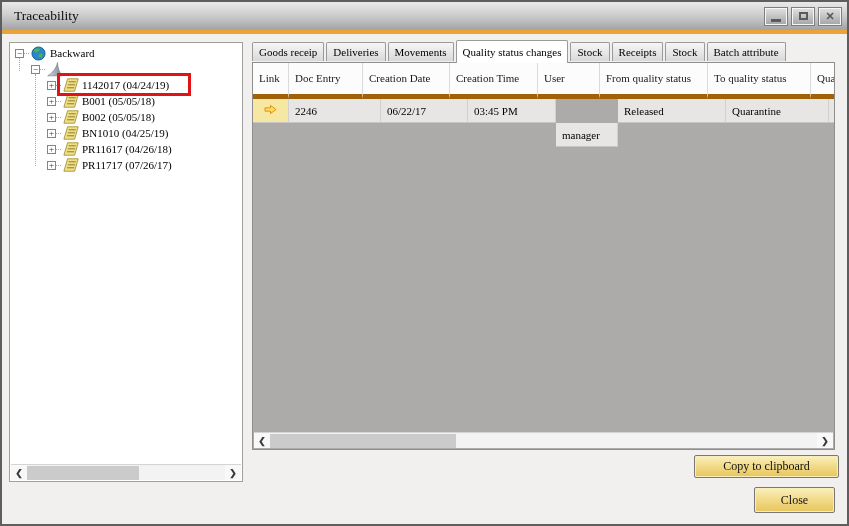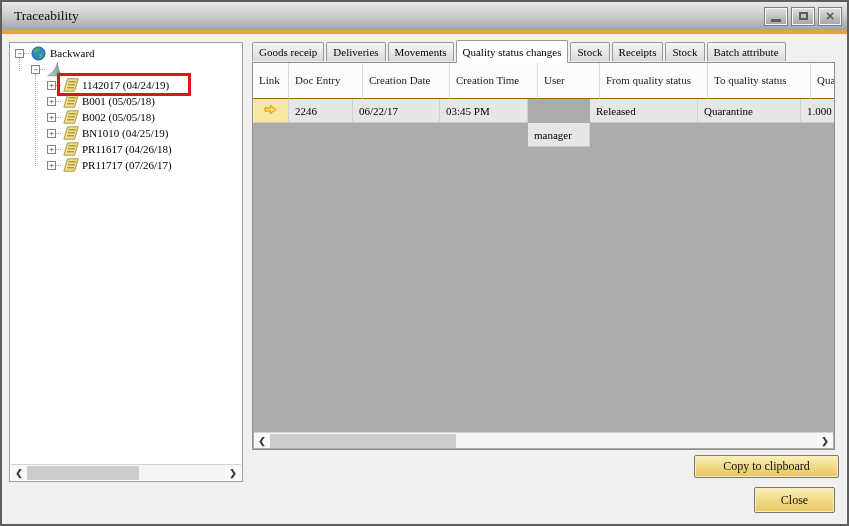--- a/index.html
+++ b/index.html
@@ -68,21 +68,21 @@
   }
   .tab.active{height:23px;margin-bottom:-1px;background:#ffffff;z-index:3;}
   
   .content-panel{
     position:absolute;left:250px;top:28px;width:583px;height:388px;
     background:#ACABAA;border:1px solid #8e8e8e;overflow:hidden;
   }
   .grid-header{display:flex;height:36px;}
   .hcell{
     flex:none;height:36px;padding:3px 6px;display:flex;align-items:center;
-    background:#fcfcfc;border-right:1px solid #dadada;border-bottom:1px solid #a16207;
+    background:#fcfcfc;border-right:1px solid #dadada;border-bottom:5px solid #a16207;
     font-size:11px;color:#1a1a1a;line-height:1.25;
   }
   .grid-row{display:flex;height:24px;}
   .cell{
     flex:none;height:24px;padding:0 6px;display:flex;align-items:center;
     background:#e7e6e4;border-right:1px solid #d0d0d0;border-bottom:1px solid #c6c6c6;
     font-size:11px;color:#000;white-space:nowrap;overflow:hidden;
   }
   .cell.link{background:#F6E8A2;justify-content:center;padding:0;cursor:pointer;}
   
@@ -258,21 +258,21 @@
           <div class="hcell" style="width: 103px;">To quality status</div>
           <div class="hcell" style="width: 60px;">Quantity</div>
         </div>
       <div id="grid-rows">
           <div class="grid-row">
             <div class="cell link" style="width: 36px;">
               <span><svg width="15" height="11" viewBox="0 0 16 12">
                   <path d="M2 4.2 L8 4.2 L8 1.6 L14 6 L8 10.4 L8 7.8 L2 7.8 Z" fill="#FFDE66" stroke="#E08A00"></path>
                 </svg></span>
             </div>
-            <div class="cell" style="width: 64px;">2246</div>
+            <div class="cell" style="width: 92px;">2246</div>
             <div class="cell" style="width: 87px;">06/22/17</div>
             <div class="cell" style="width: 88px;">03:45 PM</div>
             <div class="cell" style="width: 62px; margin-top: 24px;">manager</div>
             <div class="cell" style="width: 108px;">Released</div>
             <div class="cell" style="width: 103px;">Quarantine</div>
             <div class="cell" style="width: 60px;">1.000</div>
           </div>
         </div>
       <div class="hscroll">
         <span class="sb-arrow">❮</span>

